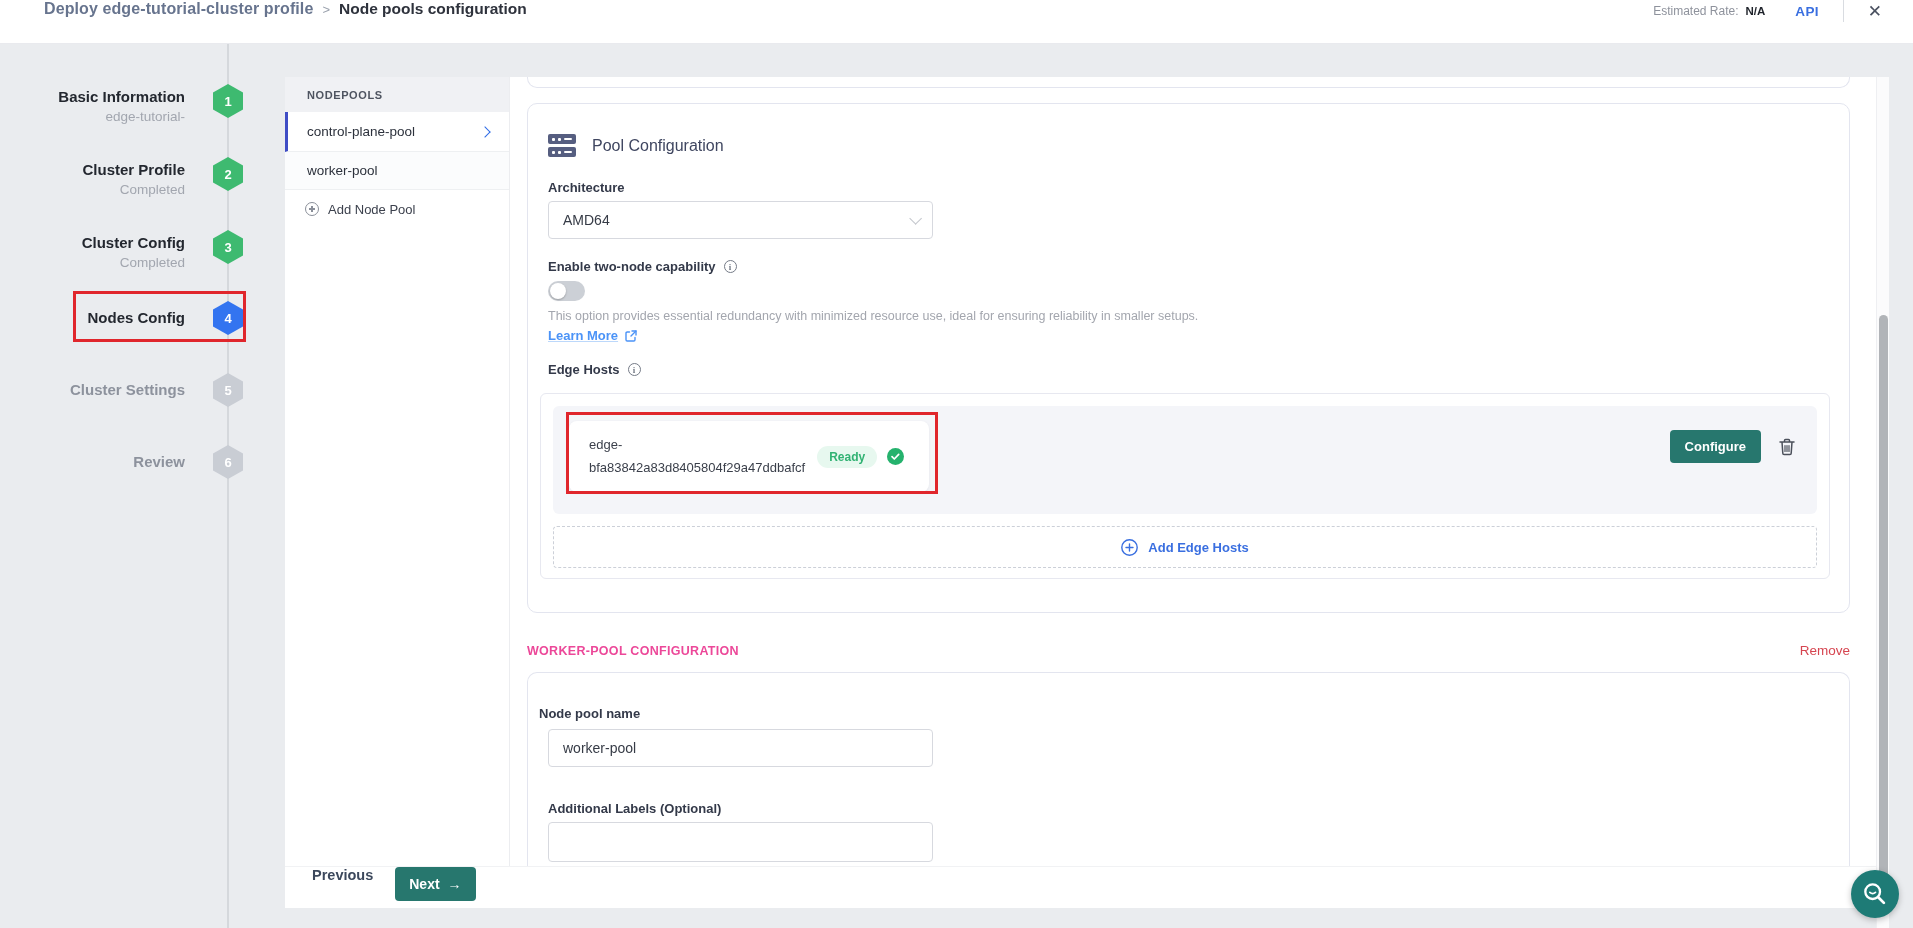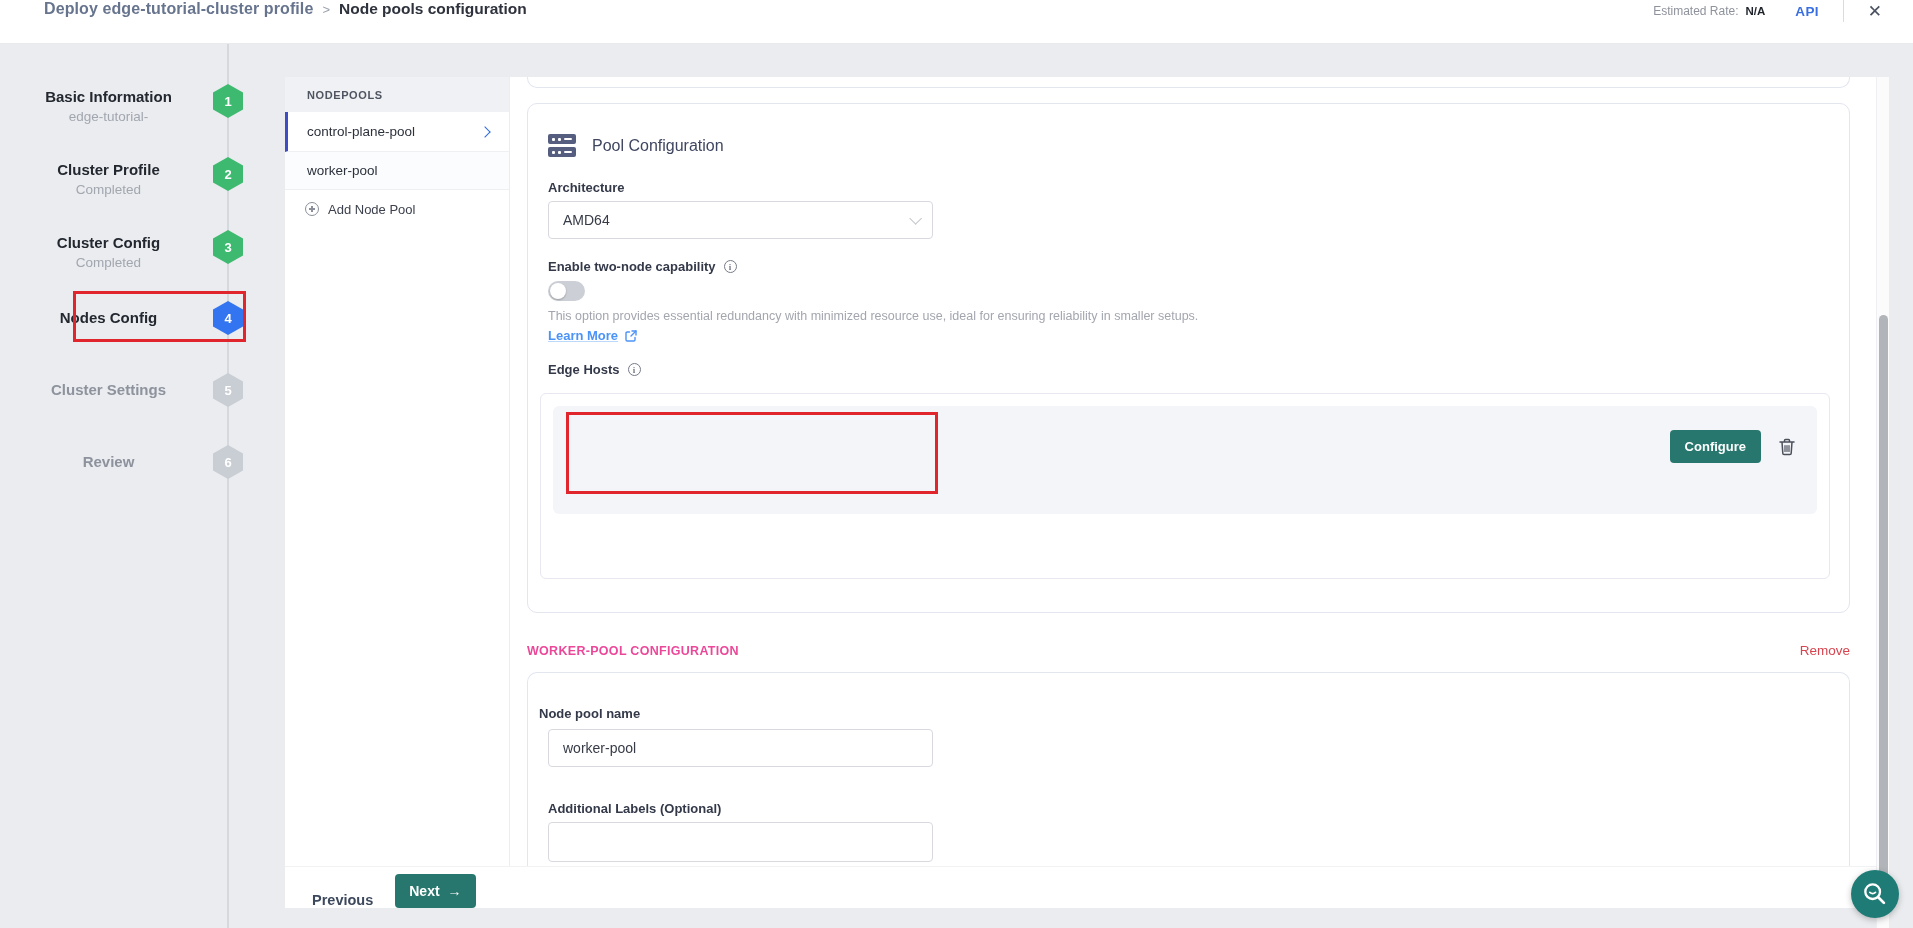--- a/index.html
+++ b/index.html
@@ -19,21 +19,21 @@
   .rate-value { font-size:11.5px; font-weight:700; color:#1f232b; margin-left:7px; }
   .api-link { font-size:13.5px; font-weight:700; color:#3a6fe0; margin-left:30px; letter-spacing:.3px; cursor:pointer; }
   .topbar-divider { width:1px; height:22px; background:#d9dce1; margin:0 24px; }
   .close-btn { font-size:17px; color:#4a5160; background:none; border:none; cursor:pointer; line-height:1; }
 
   
   .stepper { position:absolute; left:0; top:44px; width:285px; height:884px; }
   .step-line { position:absolute; left:227px; top:0; width:2px; height:884px; background:#d5d8dc; }
   .step { position:absolute; width:247px; height:60px; }
   .step-1{top:40px} .step-2{top:113px} .step-3{top:186px} .step-4{top:257px} .step-5{top:329px} .step-6{top:401px}
-  .step-text { position:absolute; right:46px; top:4px; width:185px; text-align:center; }
+  .step-text { position:absolute; right:62px; top:4px; width:185px; text-align:right; }
   .step.single .step-text { top:8px; }
   .step-title { font-size:15px; font-weight:700; color:#23272f; white-space:nowrap; }
   .step.upcoming .step-title { color:#8d929d; }
   .step-sub { font-size:13.5px; color:#a2a6af; margin-top:4px; }
   .hex { position:absolute; right:4px; top:0; width:30px; height:34px;
          clip-path:polygon(50% 0,100% 25%,100% 75%,50% 100%,0 75%,0 25%);
          display:flex; align-items:center; justify-content:center;
          color:#fff; font-size:13px; font-weight:700; }
   .hex.completed { background:#3eba70; }
   .hex.active { background:#3374f0; }
@@ -128,21 +128,21 @@
   .lbl-npname { position:absolute; left:11px; top:33px; }
   .input-box { position:absolute; left:20px; width:385px; height:38px; border:1px solid #d7d9df;
                border-radius:4px; font-size:14px; color:#363b46; padding:0 14px;
                font-family:"Liberation Sans",sans-serif; outline:none; }
   .inp-npname { top:56px; }
   .lbl-addlabels { position:absolute; left:20px; top:128px; }
   .inp-addlabels { top:149px; height:40px; }
 
   
   .panel-footer { position:absolute; left:0; top:789px; width:1604px; height:42px; background:#fff;
-                  border-top:1px solid #f1f2f4; display:flex; align-items:flex-end; padding-left:27px; z-index:5; }
+                  border-top:1px solid #f1f2f4; display:flex; align-items:flex-start; padding-left:27px; z-index:5; }
   .prev-link { font-size:14.5px; font-weight:600; color:#3c485c; background:none; border:none; cursor:pointer;
                font-family:"Liberation Sans",sans-serif; }
   .next-btn { margin-left:22px; display:flex; align-items:center; gap:8px; font-size:14px; padding:9px 14px; }
 
   
   .scrollbar { position:absolute; left:1876px; top:77px; width:13px; height:851px; background:#fbfbfc;
                border-left:1px solid #eeeff2; z-index:15; }
   .scroll-thumb { position:absolute; left:2px; top:238px; width:9px; height:600px; background:#b1b4b8;
                   border-radius:5px; cursor:pointer; }
 
@@ -287,33 +287,51 @@
           </svg>
         </div>
 
         <div class="field-label lbl-hosts">
           <span>Edge Hosts</span>
           <span class="info-icon"></span>
         </div>
 
         <div class="hosts-container">
           <div class="host-row">
+            <div class="host-card">
+              <div class="host-name">
+                <div>edge-</div>
+                <div>bfa83842a83d8405804f29a47ddbafcf</div>
+              </div>
+              <span class="status-badge">Ready</span>
+              <svg class="check-circle" width="17" height="17" viewBox="0 0 17 17">
+                <circle cx="8.5" cy="8.5" r="8.5" fill="#25b26d"></circle>
+                <path d="M5 8.7l2.3 2.3 4.4-4.6" stroke="#fff" stroke-width="1.7" fill="none" stroke-linecap="round" stroke-linejoin="round"></path>
+              </svg>
+            </div>
             <div class="host-actions">
               <button class="btn-teal">Configure</button>
               <button class="trash-btn">
                 <svg width="16" height="18" viewBox="0 0 16 18" fill="none">
                   <path d="M1 4h14" stroke="#4b505b" stroke-width="1.5" stroke-linecap="round"></path>
                   <path d="M5.5 4V2.5c0-.6.4-1 1-1h3c.6 0 1 .4 1 1V4" stroke="#4b505b" stroke-width="1.5"></path>
                   <path d="M3 4l.8 11.2c0 .7.6 1.3 1.3 1.3h5.8c.7 0 1.3-.6 1.3-1.3L13 4" stroke="#4b505b" stroke-width="1.5"></path>
                   <path d="M6 7.5v6M8 7.5v6M10 7.5v6" stroke="#4b505b" stroke-width="1.2" stroke-linecap="round"></path>
                 </svg>
               </button>
             </div>
           </div>
 
+          <div class="dashed-box">
+            <svg width="17" height="17" viewBox="0 0 17 17" fill="none">
+              <circle cx="8.5" cy="8.5" r="7.7" stroke="#3a6fe0" stroke-width="1.4"></circle>
+              <path d="M8.5 5v7M5 8.5h7" stroke="#3a6fe0" stroke-width="1.4" stroke-linecap="round"></path>
+            </svg>
+            <span class="add-hosts-label">Add Edge Hosts</span>
+          </div>
         </div>
       </div>
 
       <div class="worker-heading-row">
         <span class="worker-heading">WORKER-POOL CONFIGURATION</span>
         <span class="remove-link">Remove</span>
       </div>
 
       <div class="worker-card">
         <div class="field-label lbl-npname">Node pool name</div>

